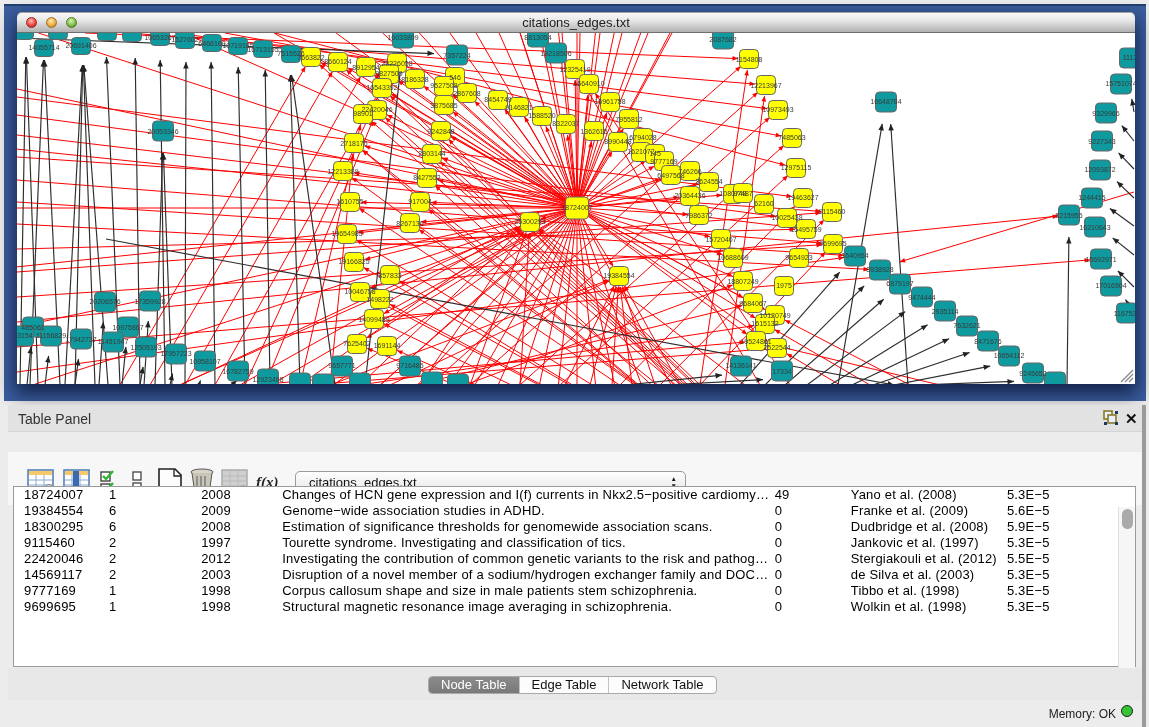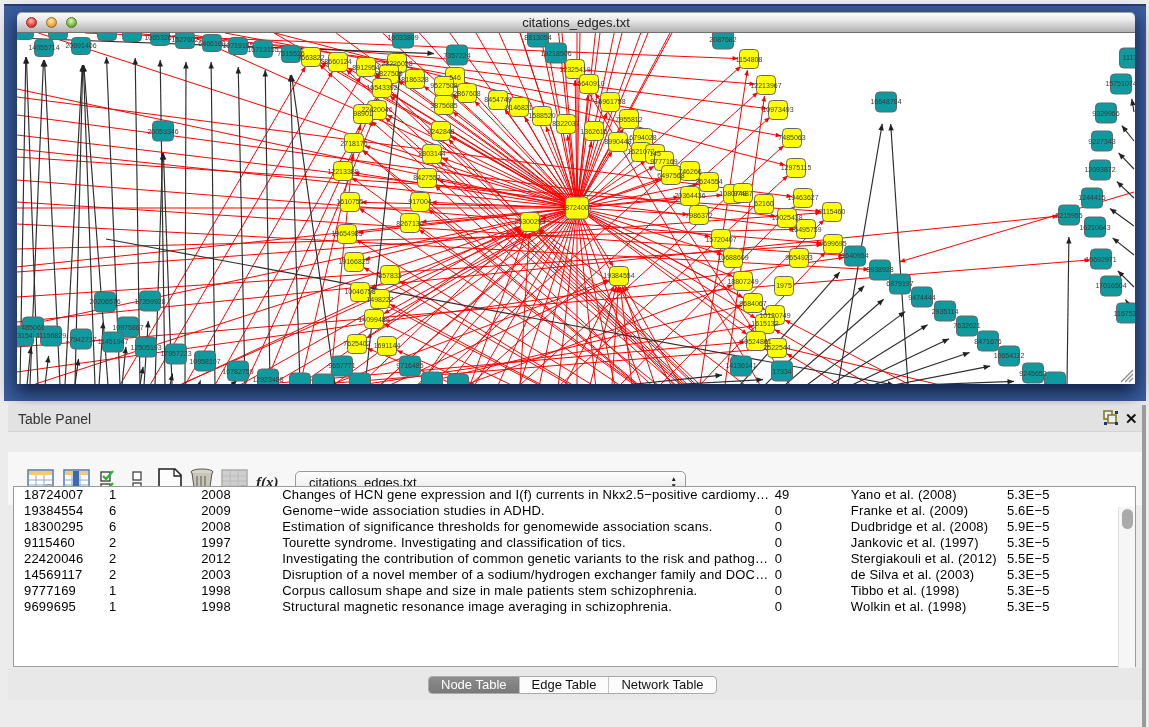--- a/index.html
+++ b/index.html
@@ -949,15 +949,19 @@
     </div>
     <div id="tabs">
       <div id="tabgrp">
         <div class="seg sel">Node Table</div>
           <div class="dv"></div>
         <div class="seg">Edge Table</div>
           <div class="dv"></div>
         <div class="seg">Network Table</div>
       </div>
     </div>
+    <div id="status">
+        <span class="m">Memory: OK</span>
+        <div id="memdot"></div>
+      </div>
     <div id="rstrip"></div>
   </div>
 </div>
 
 </body></html>

